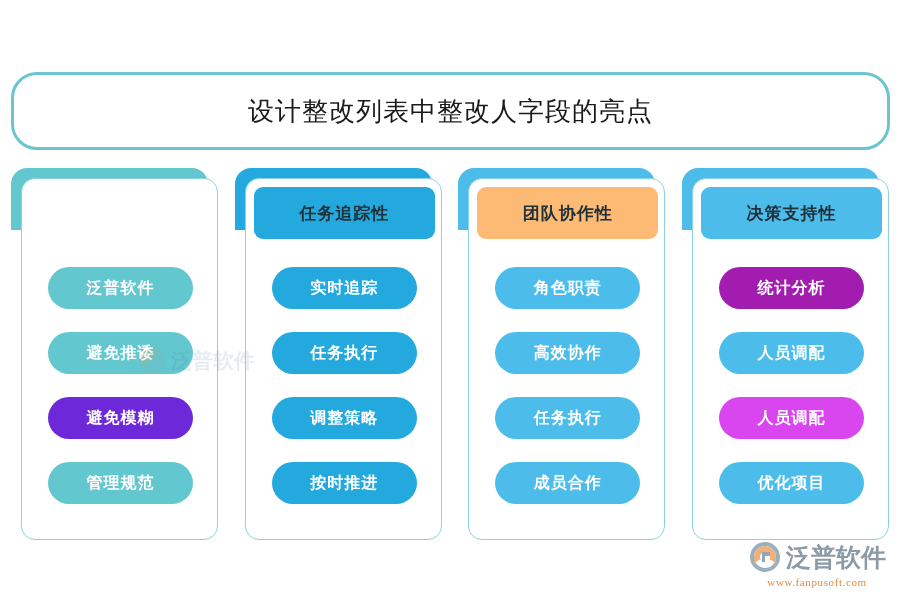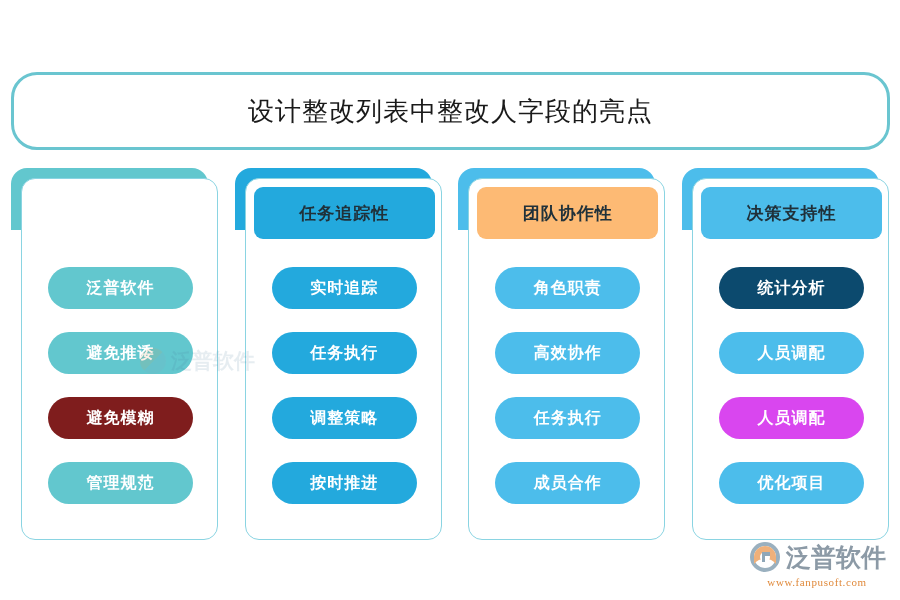--- a/index.html
+++ b/index.html
@@ -226,21 +226,21 @@
     <div class="column">
       <div class="col-backdrop" style="background: rgb(98, 199, 206);"></div>
       <div class="col-card" style="border-color: rgb(138, 212, 226);">
         <div class="col-items">
           <div class="pill" style="background: rgb(98, 199, 206);">
             <span class="pill-text">泛普软件</span>
           </div>
           <div class="pill" style="background: rgb(98, 199, 206);">
             <span class="pill-text">避免推诿</span>
           </div>
-          <div class="pill" style="background: #7f1d1d; align-items: center;">
+          <div class="pill" style="background: #6d28d9; align-items: center;">
             <span class="pill-text">避免模糊</span>
           </div>
           <div class="pill" style="background: rgb(98, 199, 206);">
             <span class="pill-text">管理规范</span>
           </div>
         </div>
       </div>
     </div>
 
     <div class="column">
@@ -289,21 +289,21 @@
       </div>
     </div>
 
     <div class="column">
       <div class="col-backdrop" style="background: rgb(76, 189, 235);"></div>
       <div class="col-card" style="border-color: rgb(138, 212, 226); padding-left: 48px;">
         <div class="col-header" style="background: rgb(76, 189, 235);">
           <div class="col-header-text">决策支持性</div>
         </div>
         <div class="col-items">
-          <div class="pill" style="background: #0c4a6e;">
+          <div class="pill" style="background: #a21caf;">
             <span class="pill-text">统计分析</span>
           </div>
           <div class="pill" style="background: rgb(76, 189, 235);">
             <span class="pill-text">人员调配</span>
           </div>
           <div class="pill" style="background: #d946ef;">
             <span class="pill-text">人员调配</span>
           </div>
           <div class="pill" style="background: rgb(76, 189, 235);">
             <span class="pill-text">优化项目</span>

